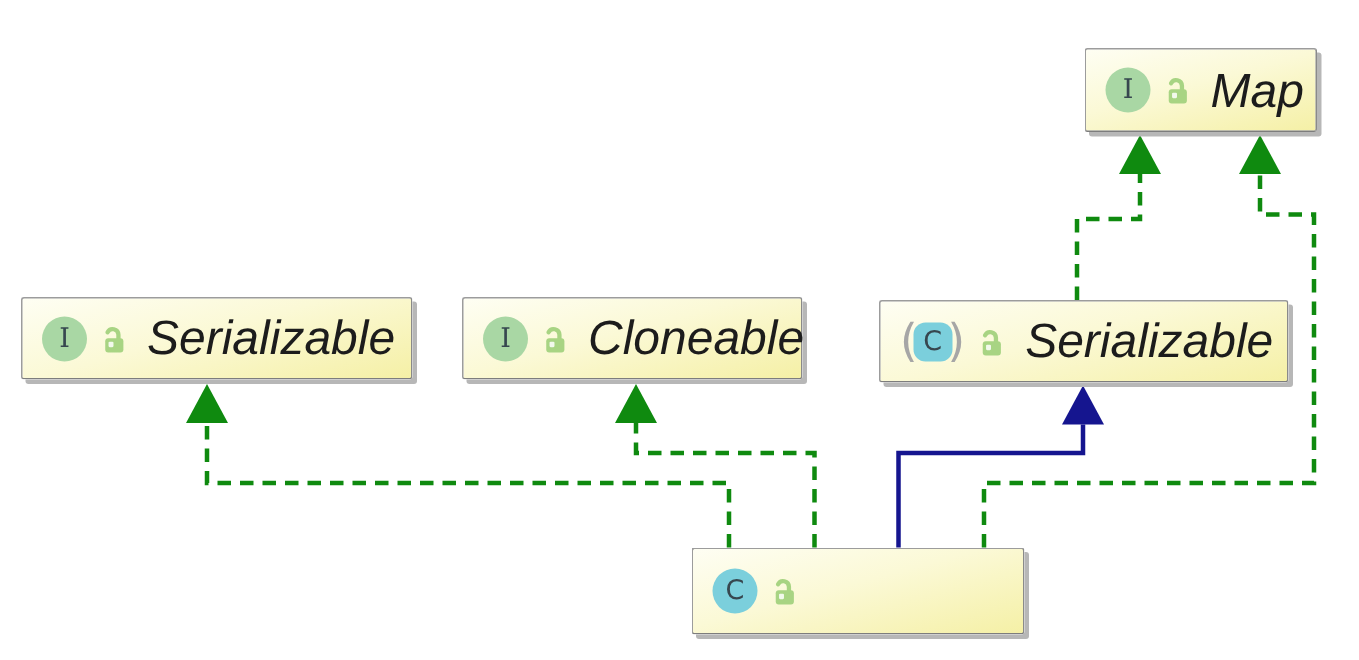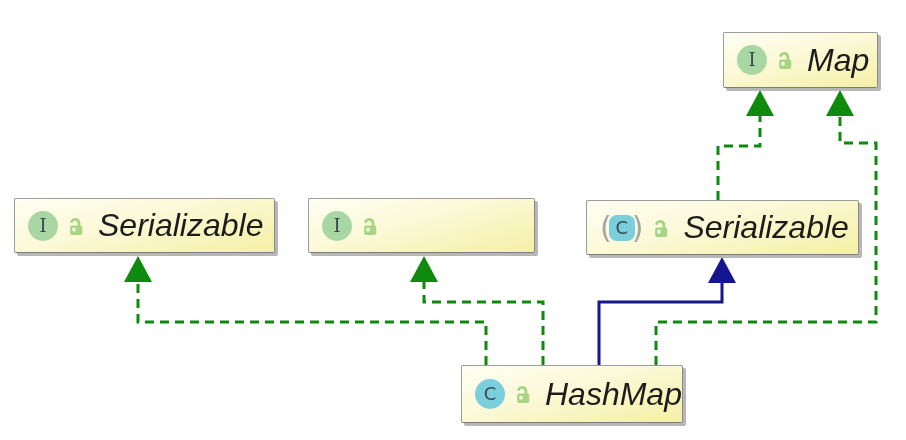--- a/index.html
+++ b/index.html
@@ -140,20 +140,21 @@
       </div>
       <div class="node" style="left: 308px; top: 198px; width: 227px; height: 55px;">
         <span class="type-icon-wrap">
           <span class="type-circle interface">I</span>
         </span>
         <svg viewBox="0 0 20 20" class="lock-icon">
           <path d="M13.6 10 L13.6 7.4 A3.5 3.5 0 0 0 7 5.9" fill="none" stroke="#a8d483" stroke-width="2.6" stroke-linecap="round"></path>
           <rect x="5.6" y="9.6" width="11" height="8.6" rx="1.8" fill="#a8d483"></rect>
           <rect x="7.6" y="11.6" width="3" height="3.4" rx="0.7" fill="#ffffff" opacity="0.85"></rect>
         </svg>
+        <span class="node-label">Cloneable</span>
       </div>
       <div class="node abstract" style="left: 586px; top: 200px; width: 273px; height: 55px;">
         <span class="type-icon-wrap">
           <span class="paren left">(</span>
           <span class="type-circle class">C</span>
           <span class="paren right">)</span>
         </span>
         <svg viewBox="0 0 20 20" class="lock-icon">
           <path d="M13.6 10 L13.6 7.4 A3.5 3.5 0 0 0 7 5.9" fill="none" stroke="#a8d483" stroke-width="2.6" stroke-linecap="round"></path>
           <rect x="5.6" y="9.6" width="11" height="8.6" rx="1.8" fill="#a8d483"></rect>
@@ -163,16 +164,15 @@
       </div>
       <div class="node" style="left: 461px; top: 365px; width: 222px; height: 58px;">
         <span class="type-icon-wrap">
           <span class="type-circle class">C</span>
         </span>
         <svg viewBox="0 0 20 20" class="lock-icon">
           <path d="M13.6 10 L13.6 7.4 A3.5 3.5 0 0 0 7 5.9" fill="none" stroke="#a8d483" stroke-width="2.6" stroke-linecap="round"></path>
           <rect x="5.6" y="9.6" width="11" height="8.6" rx="1.8" fill="#a8d483"></rect>
           <rect x="7.6" y="11.6" width="3" height="3.4" rx="0.7" fill="#ffffff" opacity="0.85"></rect>
         </svg>
-        <span class="node-label">HashMap</span>
       </div>
     </div>
 </div>
 
 </body></html>

